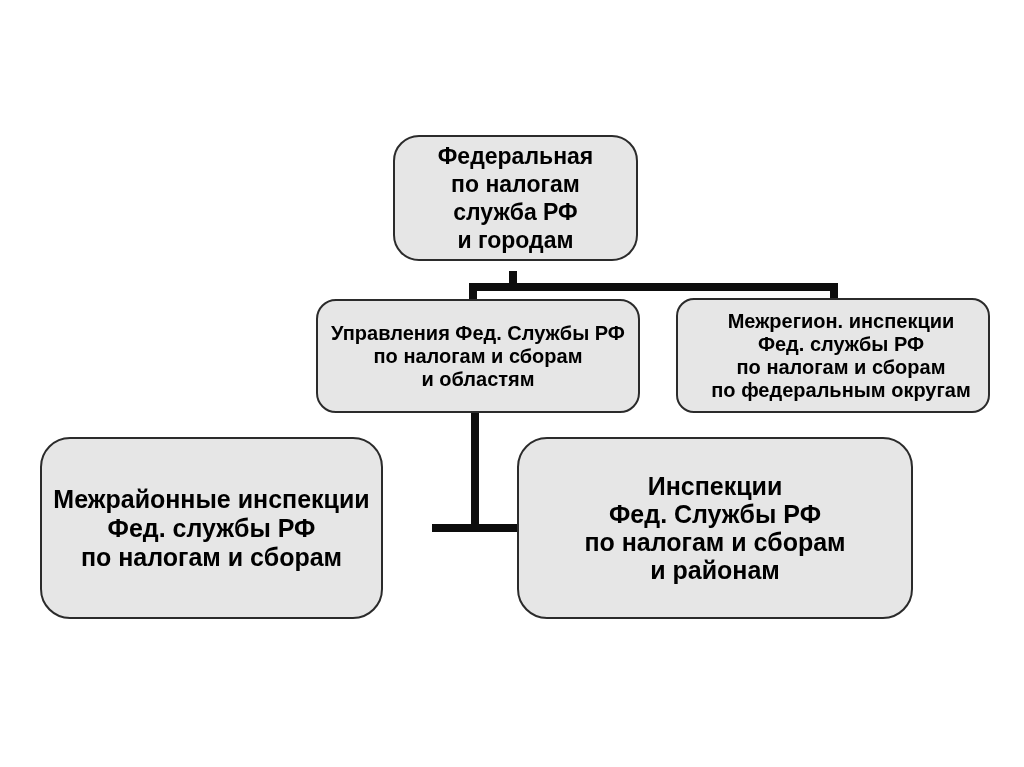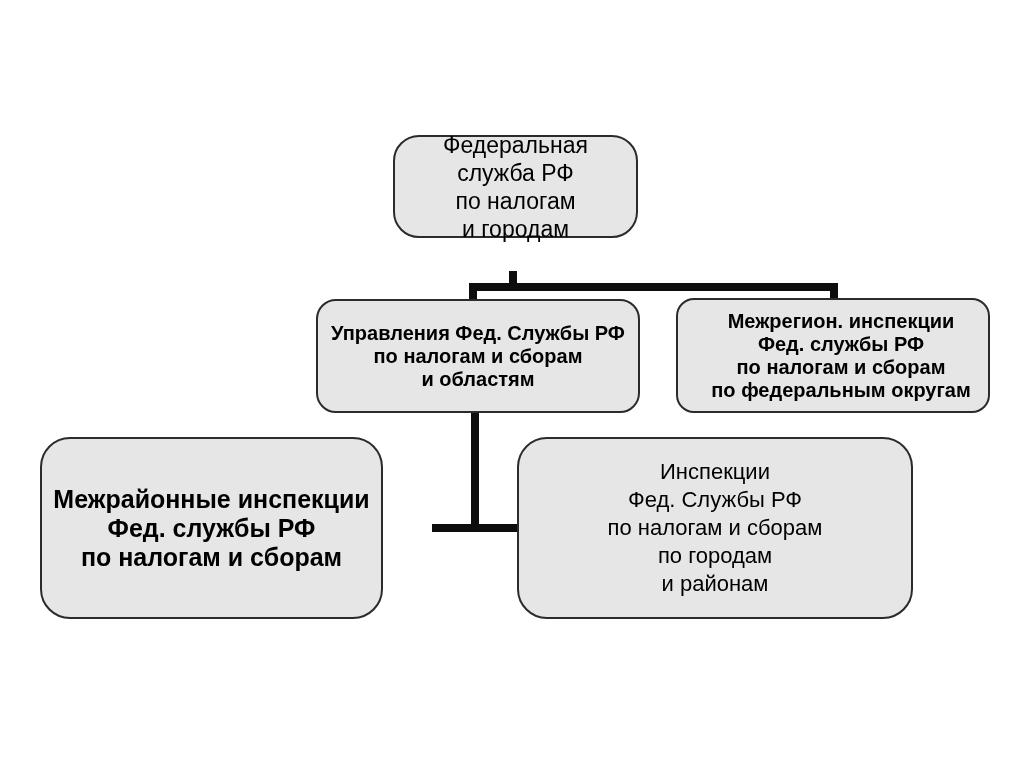--- a/index.html
+++ b/index.html
@@ -25,43 +25,43 @@
     flex-direction: column;
     justify-content: center;
     align-items: center;
     text-align: center;
     z-index: 2;
   }
   .node .line {
     white-space: nowrap;
   }
   .node-federal {
-    left: 393px; top: 135px; width: 245px; height: 103px;
+    left: 393px; top: 135px; width: 245px; height: 126px;
     border-radius: 26px;
-    font-size: 23px; font-weight: normal; line-height: 28px;
+    font-size: 23px; font-weight: bold; line-height: 28px;
   }
   .node-upravleniya {
     left: 316px; top: 299px; width: 324px; height: 114px;
     border-radius: 20px;
     font-size: 20px; font-weight: bold; line-height: 23px;
   }
   .node-mezhregion {
     left: 676px; top: 298px; width: 314px; height: 115px;
     border-radius: 18px;
     font-size: 20px; font-weight: bold; line-height: 23px; padding-left: 16px;
   }
   .node-mezhrayonnye {
     left: 40px; top: 437px; width: 343px; height: 182px;
     border-radius: 30px;
     font-size: 25px; font-weight: bold; line-height: 29px;
   }
   .node-inspektsii {
     left: 517px; top: 437px; width: 396px; height: 182px;
     border-radius: 30px;
-    font-size: 22px; font-weight: normal; line-height: 28px;
+    font-size: 25px; font-weight: bold; line-height: 28px;
   }
   .connector {
     position: absolute;
     background: var(--connector-color, #0d0d0d);
     z-index: 1;
   }
   .conn-top-stub    { left: 509px; top: 271px; width: 8px;  height: 16px; }
   .conn-h1          { left: 469px; top: 283px; width: 369px; height: 8px; }
   .conn-drop-left   { left: 469px; top: 285px; width: 8px;  height: 16px; }
   .conn-drop-right  { left: 830px; top: 285px; width: 8px;  height: 15px; }
@@ -75,22 +75,22 @@
 
   <div class="connector conn-top-stub"></div>
   <div class="connector conn-h1"></div>
   <div class="connector conn-drop-left"></div>
   <div class="connector conn-drop-right"></div>
   <div class="connector conn-v-upr"></div>
   <div class="connector conn-h2"></div>
 
   <div class="node node-federal">
     <div class="line">Федеральная</div>
+    <div class="line">по налогам</div>
     <div class="line">служба РФ</div>
-    <div class="line">по налогам</div>
     <div class="line">и городам</div>
   </div>
 
   <div class="node node-upravleniya">
     <div class="line">Управления Фед. Службы РФ</div>
     <div class="line">по налогам и сборам</div>
     <div class="line">и областям</div>
   </div>
 
   <div class="node node-mezhregion">
@@ -103,17 +103,16 @@
   <div class="node node-mezhrayonnye">
     <div class="line">Межрайонные инспекции</div>
     <div class="line">Фед. службы РФ</div>
     <div class="line">по налогам и сборам</div>
   </div>
 
   <div class="node node-inspektsii">
     <div class="line">Инспекции</div>
     <div class="line">Фед. Службы РФ</div>
     <div class="line">по налогам и сборам</div>
-    <div class="line">по городам</div>
     <div class="line">и районам</div>
   </div>
 
 </div>
 
 </body></html>

